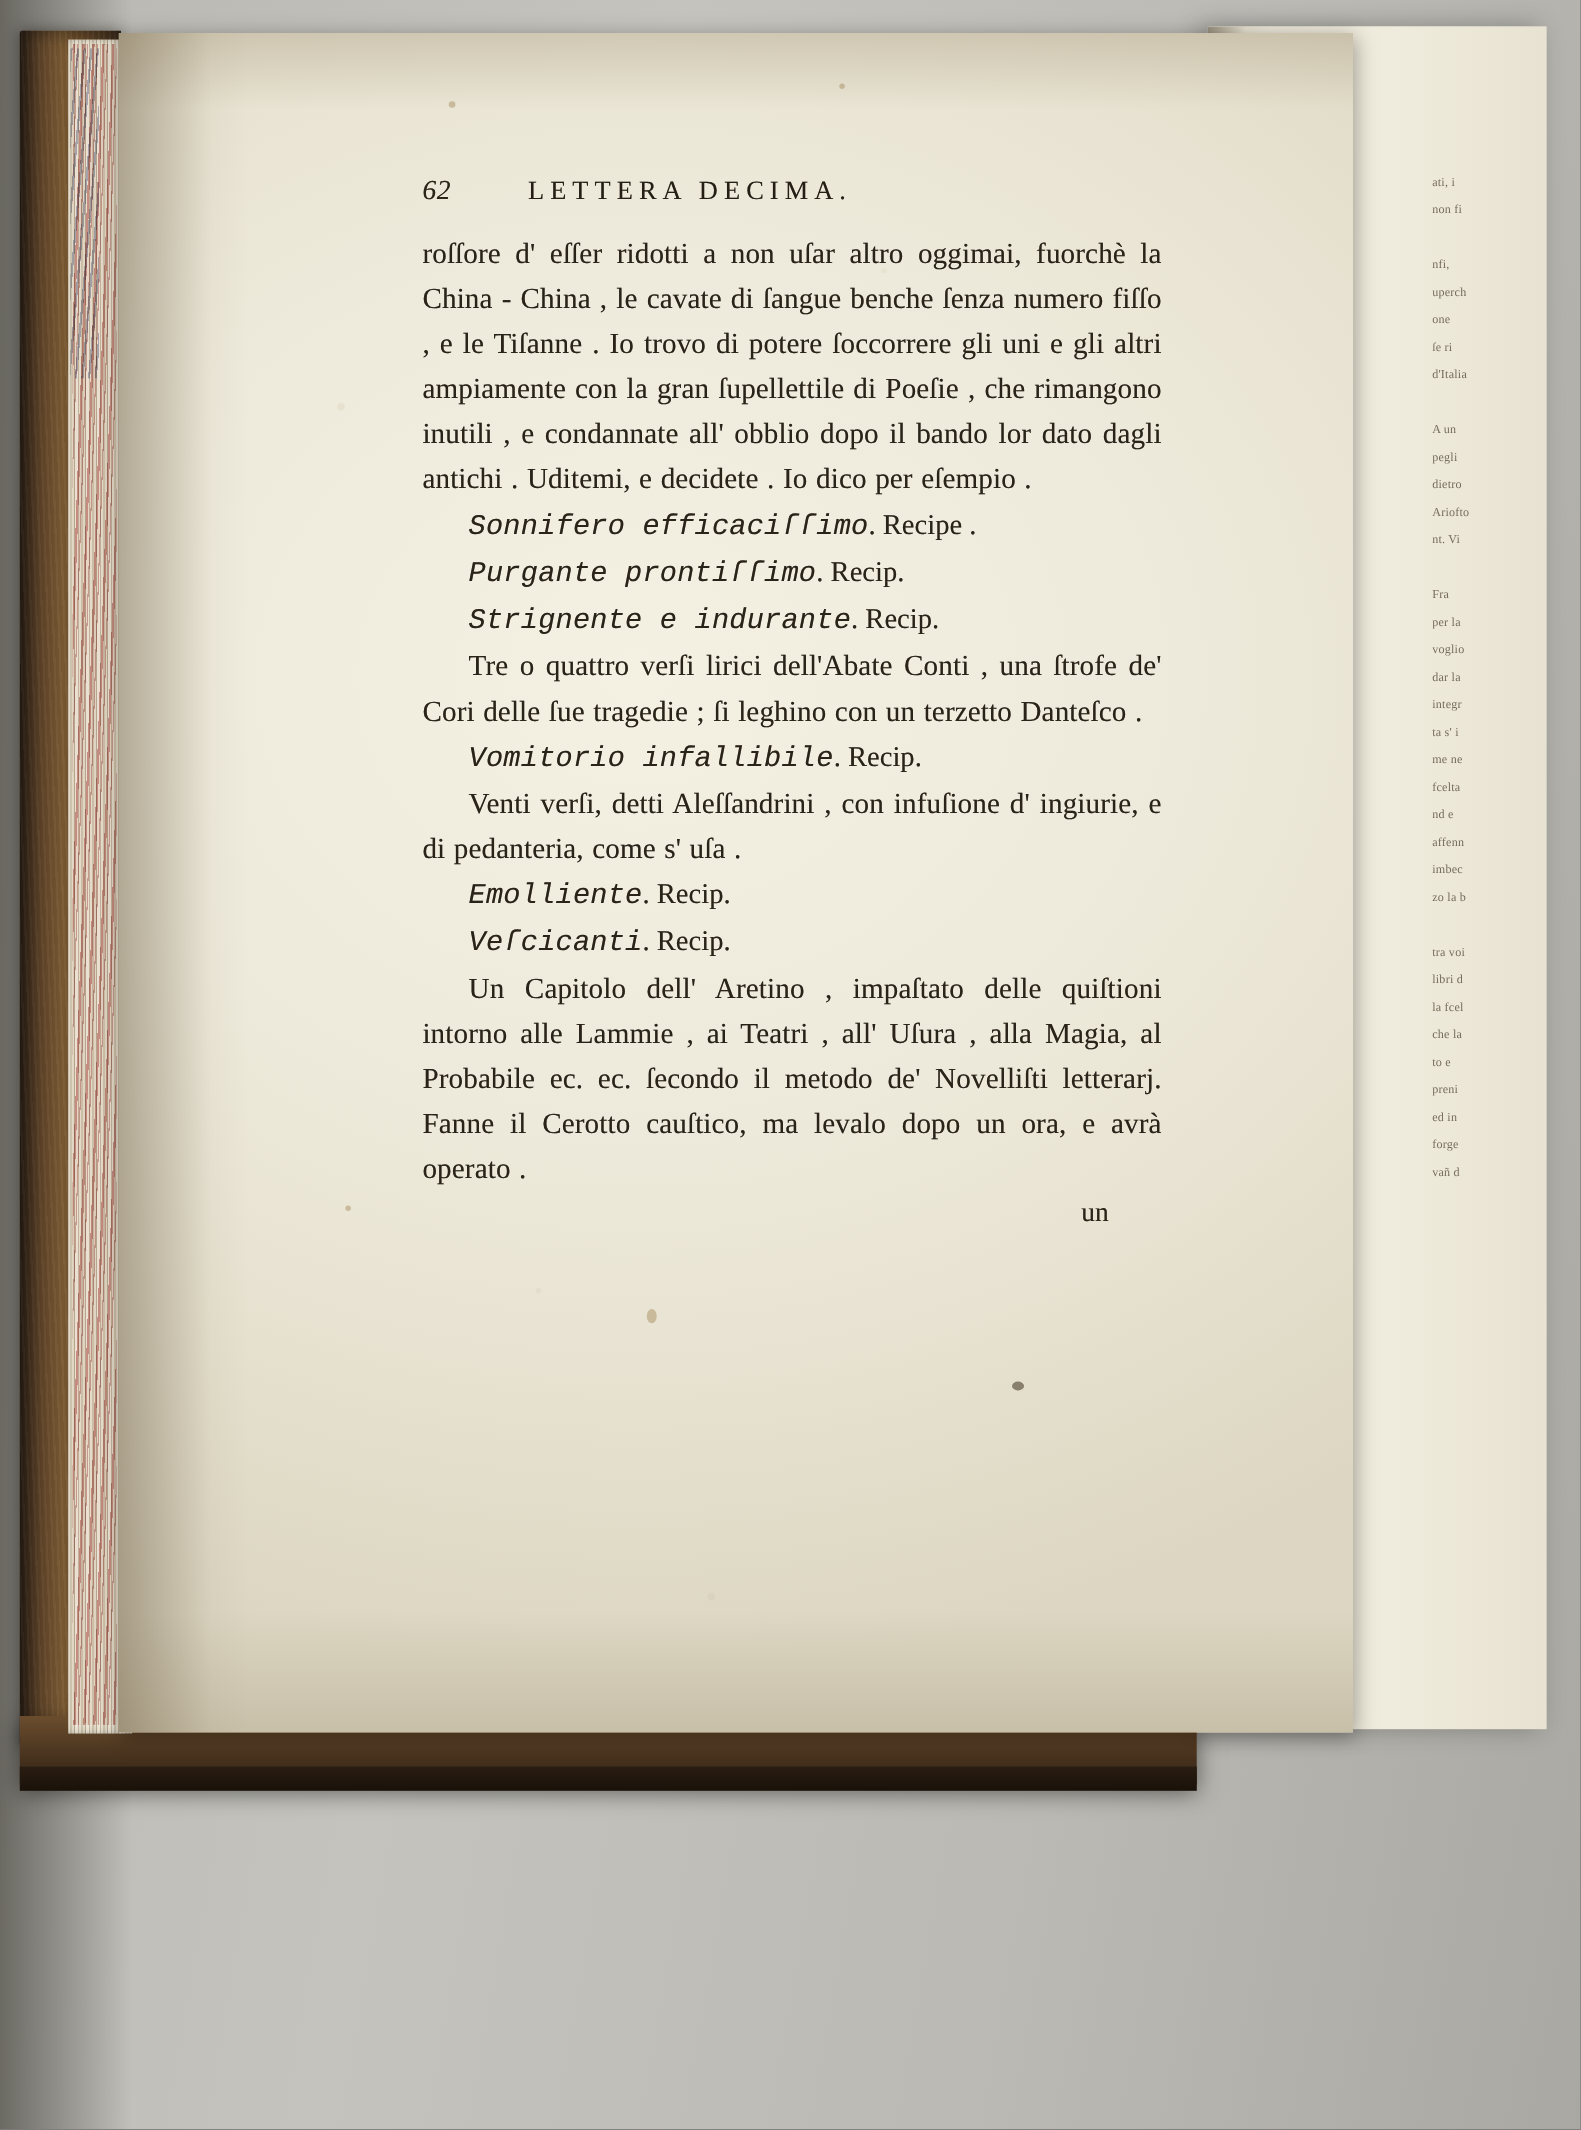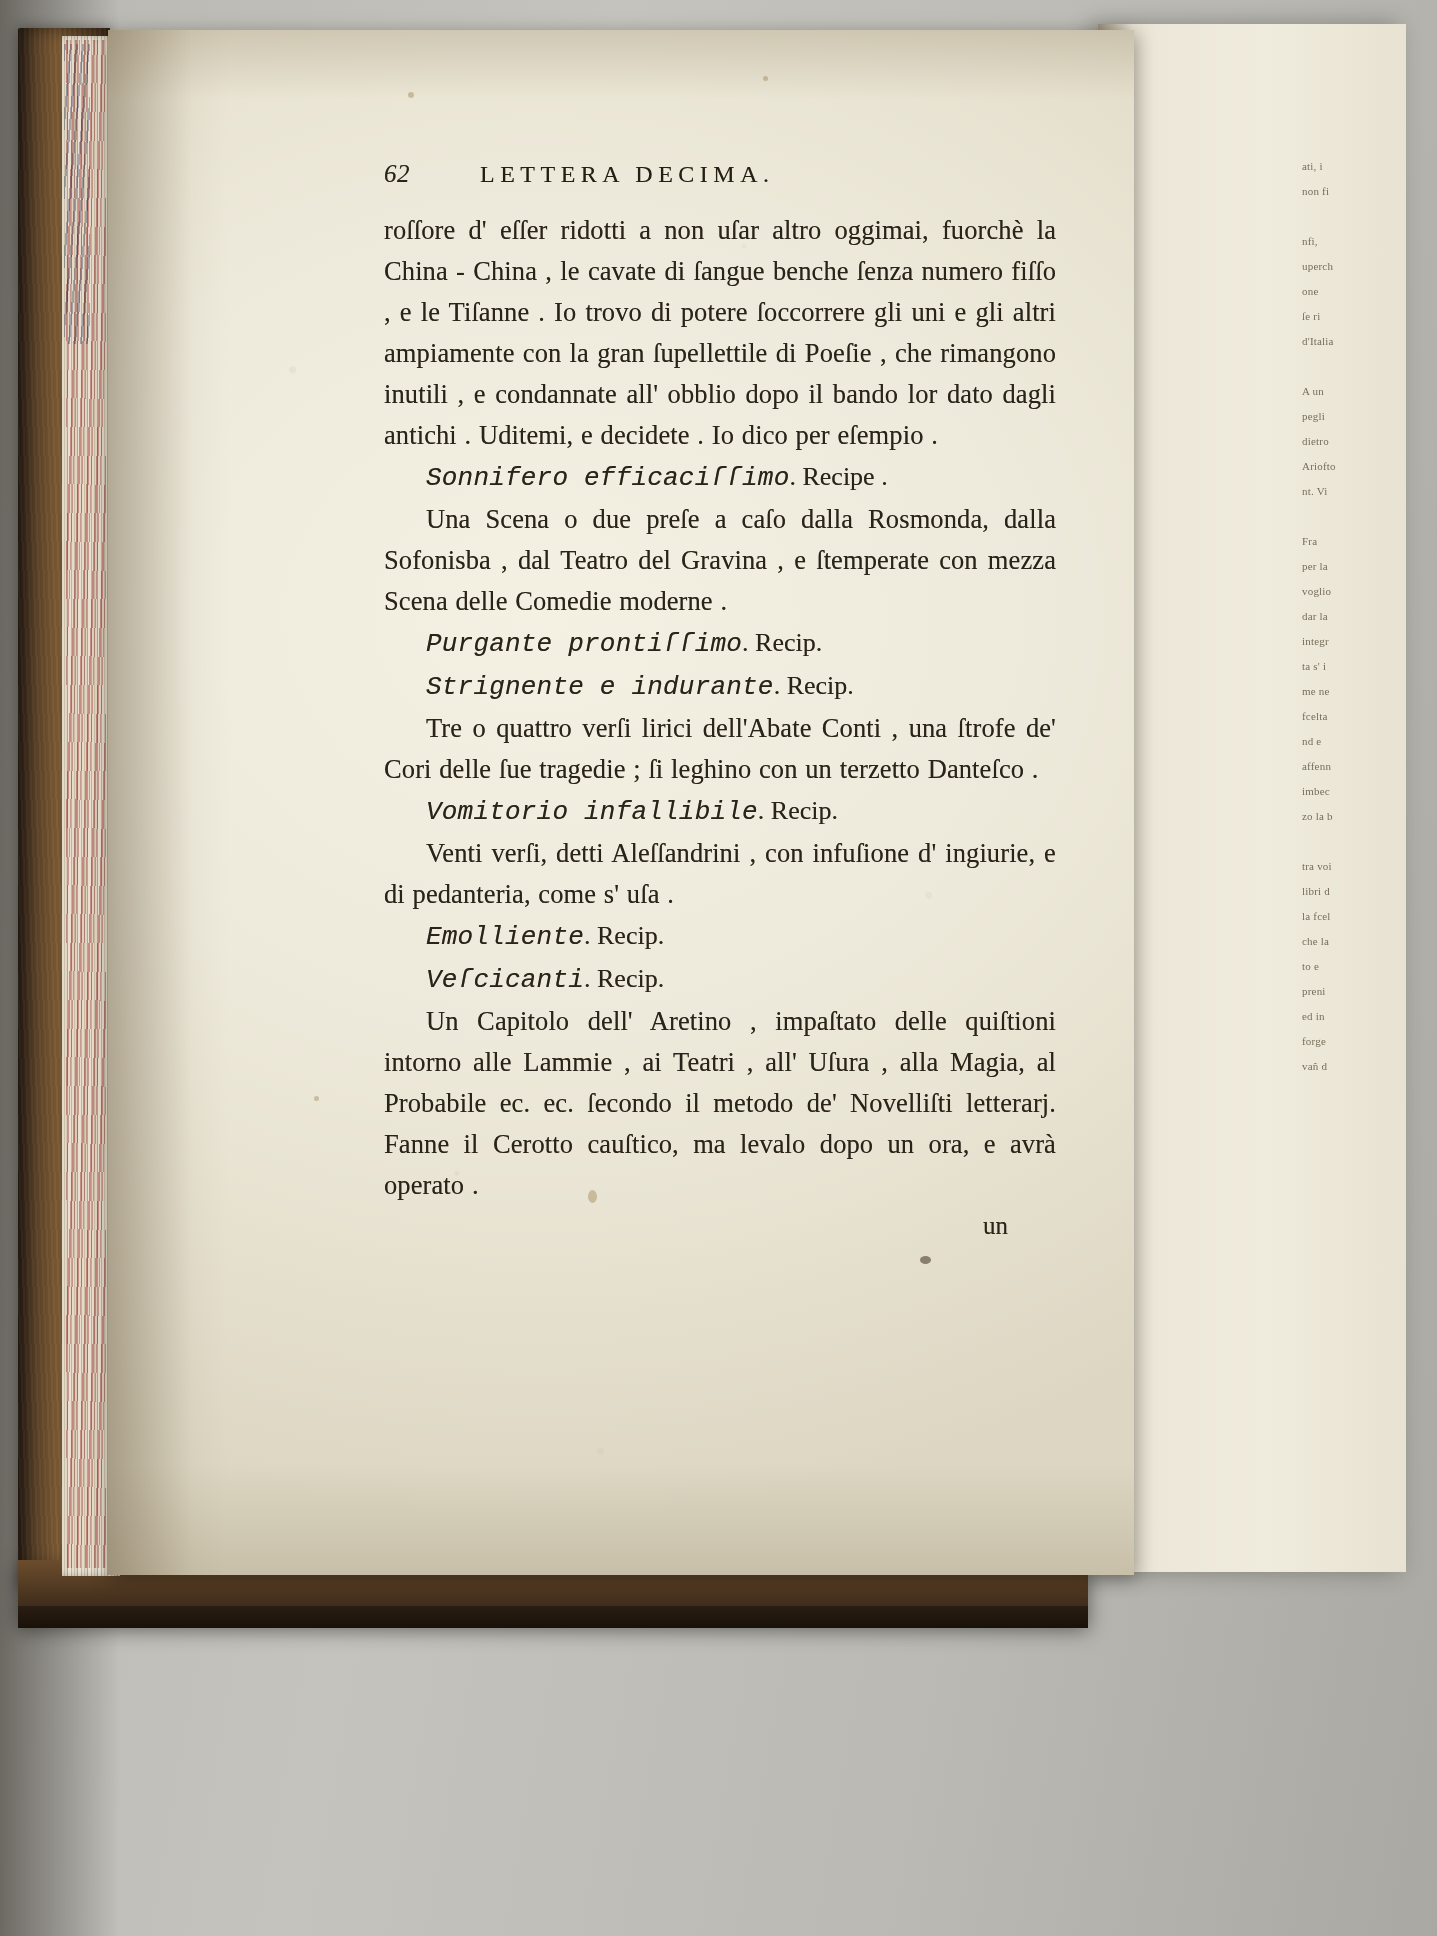--- a/index.html
+++ b/index.html
@@ -89,21 +89,21 @@
     left: 64px; top: 44px;
     width: 26px; height: 300px;
     background: repeating-linear-gradient(95deg, rgba(40,60,120,.35) 0 2px, rgba(255,255,255,0) 2px 6px);
     mix-blend-mode: multiply;
   }
 
   
   .leaf {
     position: absolute;
     left: 108px; top: 30px;
-    width: 1026px; height: 1545px;
+    width: 1122px; height: 1545px;
     background:
       radial-gradient(ellipse 1100px 900px at 42% 38%, #f4f0e2 0%, #eeeadb 46%, #e6e1cf 74%, #dcd6c2 100%);
     box-shadow: 2px 4px 18px rgba(0,0,0,.35);
   }
   .leaf-gutter-shade {
     position: absolute; left: 0; top: 0; bottom: 0; width: 120px;
     background: linear-gradient(90deg, rgba(95,78,52,.42), rgba(95,78,52,.04) 70%, rgba(95,78,52,0));
     pointer-events: none;
   }
   .leaf-top-shade{
@@ -289,21 +289,20 @@
 
       <div class="running-head">
         <span class="folio">62</span>
         <span class="head-title">Lettera Decima.</span>
       </div>
 
       <p class="body">roſſore d' eſſer ridotti a non uſar altro oggimai, fuorchè la China - China , le cavate di ſangue benche ſenza numero fiſſo , e le Tiſanne . Io trovo di potere ſoccorrere gli uni e gli altri ampiamente con la gran ſupellettile di Poeſie , che rimangono inutili , e condannate all' obblio dopo il bando lor dato dagli antichi . Uditemi, e decidete . Io dico per eſempio .</p>
 
       <p class="recipe"><span class="rx-name">Sonnifero efficaciſſimo</span><span>. Recipe .</span></p>
 
-      <p class="body indent">Una Scena o due preſe a caſo dalla Rosmonda, dalla Sofonisba , dal Teatro del Gravina , e ſtemperate con mezza Scena delle Comedie moderne .</p>
 
       <p class="recipe"><span class="rx-name">Purgante prontiſſimo</span><span>. Recip.</span></p>
 
 
       <p class="recipe"><span class="rx-name">Strignente e indurante</span><span>. Recip.</span></p>
 
       <p class="body indent">Tre o quattro verſi lirici dell'Abate Conti , una ſtrofe de' Cori delle ſue tragedie ; ſi leghino con un terzetto Danteſco .</p>
 
       <p class="recipe"><span class="rx-name">Vomitorio infallibile</span><span>. Recip.</span></p>
 

